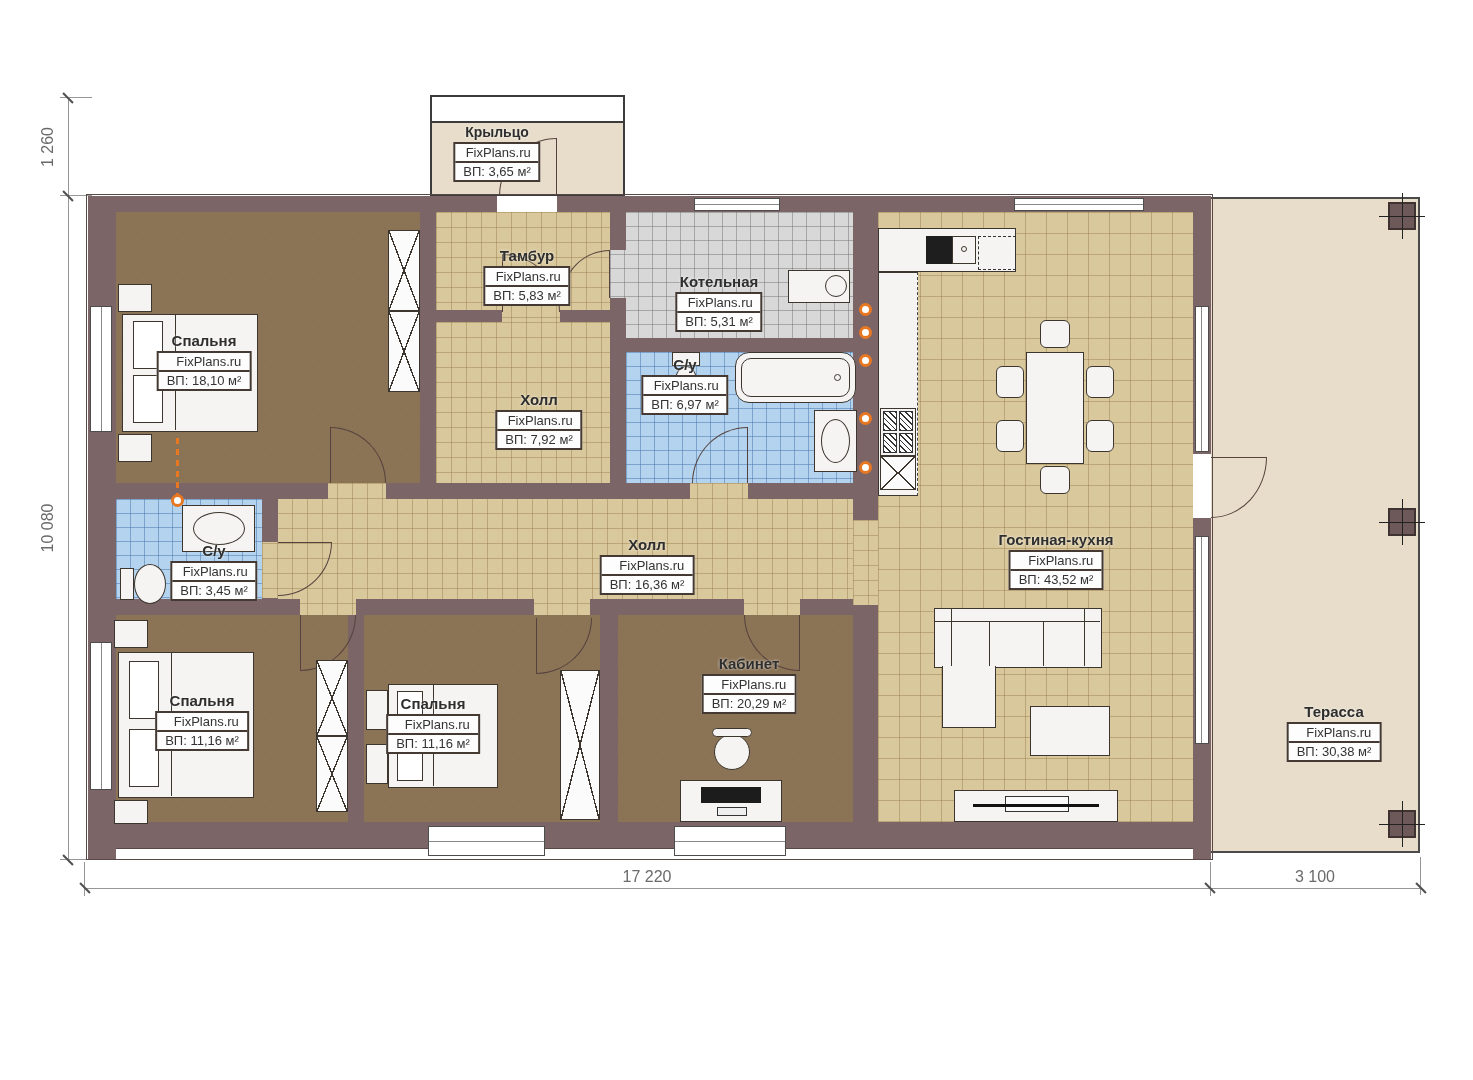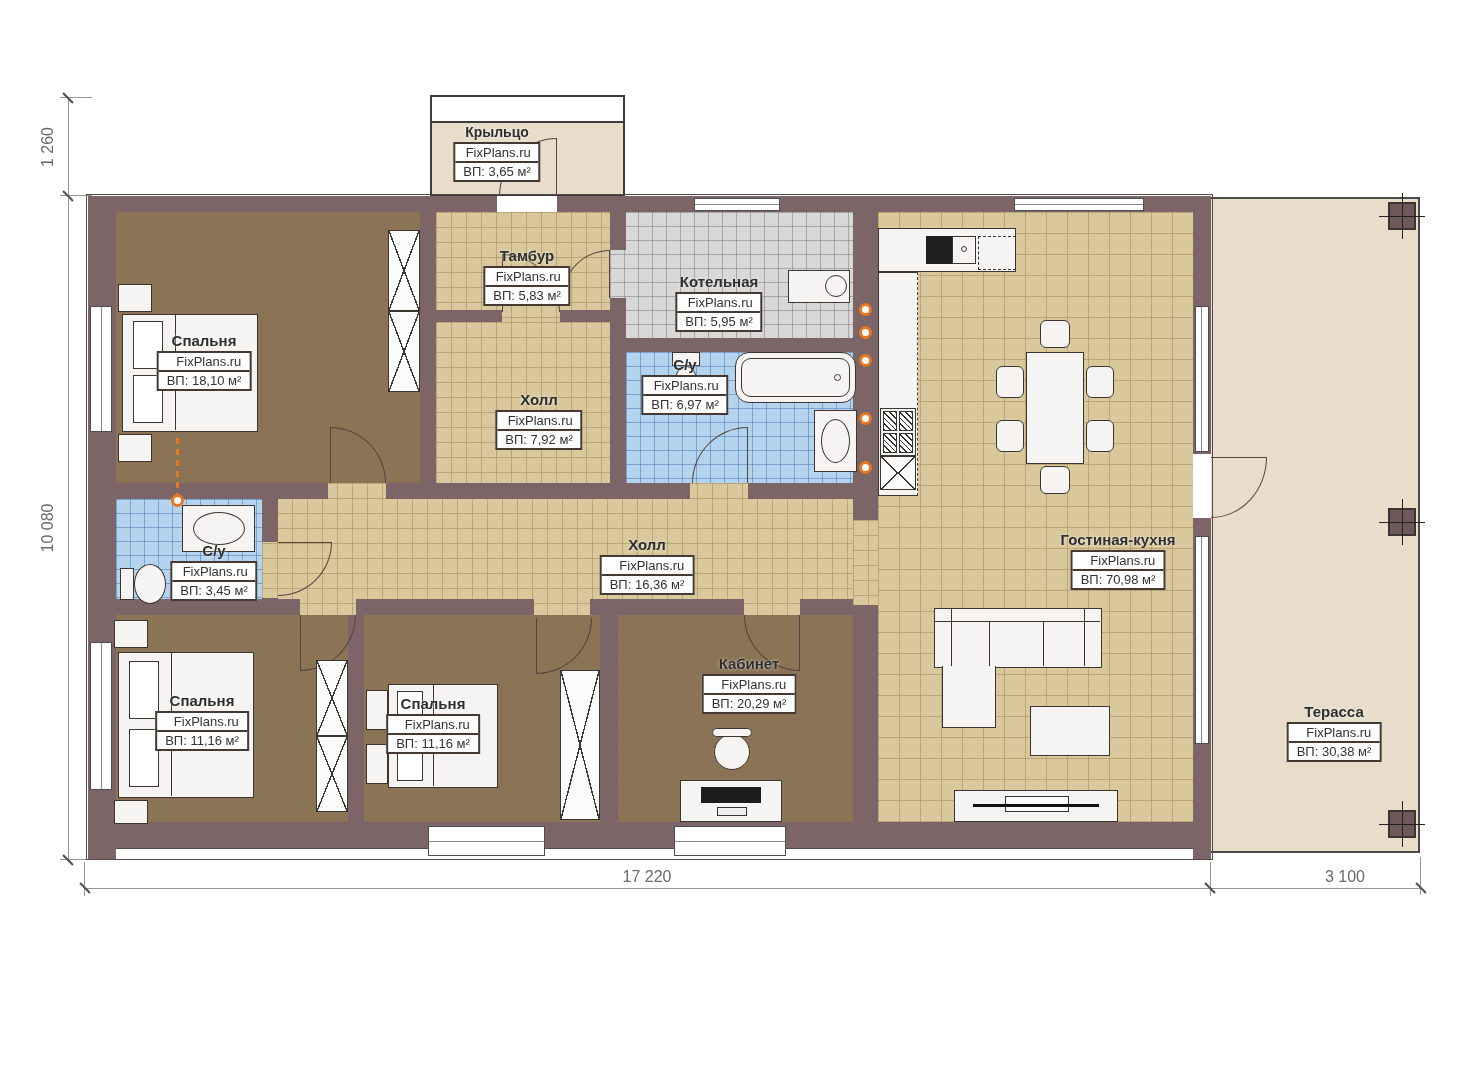--- a/index.html
+++ b/index.html
@@ -62,21 +62,21 @@
   <div class="dim" style="left:14px;top:518px;width:70px;height:20px;transform:rotate(-90deg);">10 080</div>
 
   <div class="dline" style="left:85px;top:888px;width:1336px;height:1px;"></div>
   <div class="dline" style="left:84px;top:862px;width:1px;height:34px;"></div>
   <div class="dline" style="left:1210px;top:862px;width:1px;height:34px;"></div>
   <div class="dline" style="left:1420px;top:857px;width:1px;height:38px;"></div>
   <div class="tick" style="left:78px;top:887px;"></div>
   <div class="tick" style="left:1203px;top:887px;"></div>
   <div class="tick" style="left:1414px;top:887px;"></div>
   <div class="dim" style="left:597px;top:868px;width:100px;height:18px;">17 220</div>
-  <div class="dim" style="left:1265px;top:868px;width:100px;height:18px;text-align:right;">3 100</div>
+  <div class="dim" style="left:1265px;top:868px;width:100px;height:18px;">3 100</div>
 
   <div class="abs beige" style="left:430px;top:95px;width:195px;height:101px;border:2px solid #3c3c3c;z-index:1;">
     <div class="abs" style="left:0;top:0;width:100%;height:26px;background:#fff;border-bottom:2px solid #3c3c3c;"></div>
   </div>
 
   <div class="abs beige" style="left:1211px;top:197px;width:209px;height:656px;border:2px solid #4a4a4a;border-left:none;z-index:1;"></div>
   <div class="col" style="left:1388px;top:202px;"></div>
   <div class="col" style="left:1388px;top:508px;"></div>
   <div class="col" style="left:1388px;top:810px;"></div>
 
@@ -252,21 +252,21 @@
     <div class="rl-box"><div class="rl-brand">FixPlans.ru</div><div class="rl-area">ВП: 18,10 м²</div></div>
   </div>
 
   <div class="room-label" style="left:527px;top:247px;">
     <div class="rl-name">Тамбур</div>
     <div class="rl-box"><div class="rl-brand">FixPlans.ru</div><div class="rl-area">ВП: 5,83 м²</div></div>
   </div>
 
   <div class="room-label" style="left:719px;top:273px;">
     <div class="rl-name">Котельная</div>
-    <div class="rl-box"><div class="rl-brand">FixPlans.ru</div><div class="rl-area">ВП: 5,95 м²</div></div>
+    <div class="rl-box"><div class="rl-brand">FixPlans.ru</div><div class="rl-area">ВП: 5,31 м²</div></div>
   </div>
 
   <div class="room-label" style="left:539px;top:391px;">
     <div class="rl-name">Холл</div>
     <div class="rl-box"><div class="rl-brand">FixPlans.ru</div><div class="rl-area">ВП: 7,92 м²</div></div>
   </div>
 
   <div class="room-label" style="left:685px;top:356px;">
     <div class="rl-name">С/у</div>
     <div class="rl-box"><div class="rl-brand">FixPlans.ru</div><div class="rl-area">ВП: 6,97 м²</div></div>
@@ -275,23 +275,23 @@
   <div class="room-label" style="left:214px;top:542px;">
     <div class="rl-name">С/у</div>
     <div class="rl-box"><div class="rl-brand">FixPlans.ru</div><div class="rl-area">ВП: 3,45 м²</div></div>
   </div>
 
   <div class="room-label" style="left:647px;top:536px;">
     <div class="rl-name">Холл</div>
     <div class="rl-box"><div class="rl-brand">FixPlans.ru</div><div class="rl-area">ВП: 16,36 м²</div></div>
   </div>
 
-  <div class="room-label" style="left:1118px;top:531px;">
+  <div class="room-label" style="left:1056px;top:531px;">
     <div class="rl-name">Гостиная-кухня</div>
-    <div class="rl-box"><div class="rl-brand">FixPlans.ru</div><div class="rl-area">ВП: 70,98 м²</div></div>
+    <div class="rl-box"><div class="rl-brand">FixPlans.ru</div><div class="rl-area">ВП: 43,52 м²</div></div>
   </div>
 
   <div class="room-label" style="left:202px;top:692px;">
     <div class="rl-name">Спальня</div>
     <div class="rl-box"><div class="rl-brand">FixPlans.ru</div><div class="rl-area">ВП: 11,16 м²</div></div>
   </div>
 
   <div class="room-label" style="left:433px;top:695px;">
     <div class="rl-name">Спальня</div>
     <div class="rl-box"><div class="rl-brand">FixPlans.ru</div><div class="rl-area">ВП: 11,16 м²</div></div>

